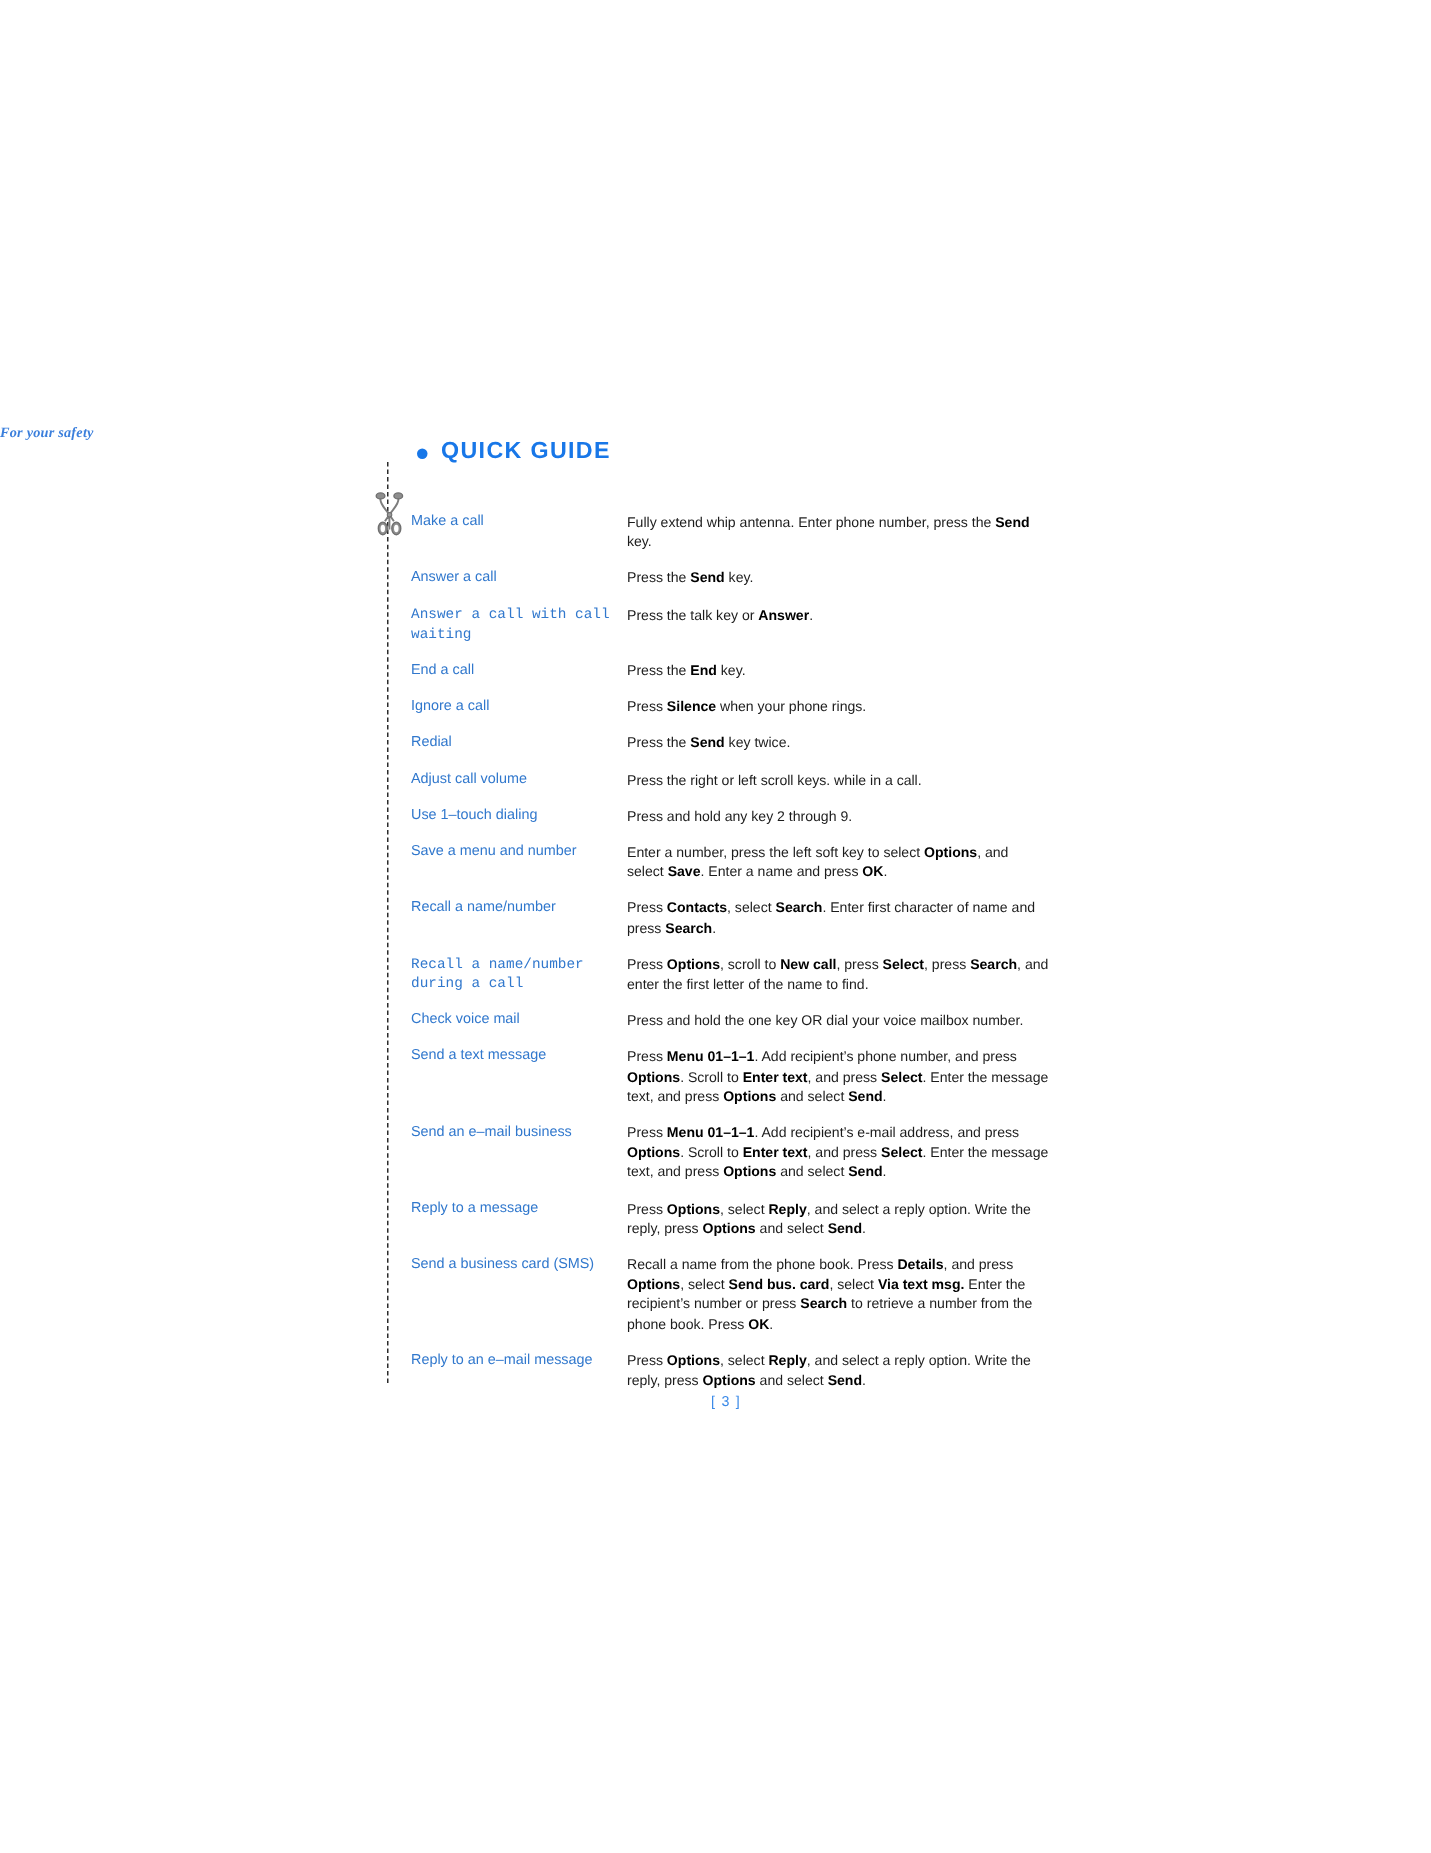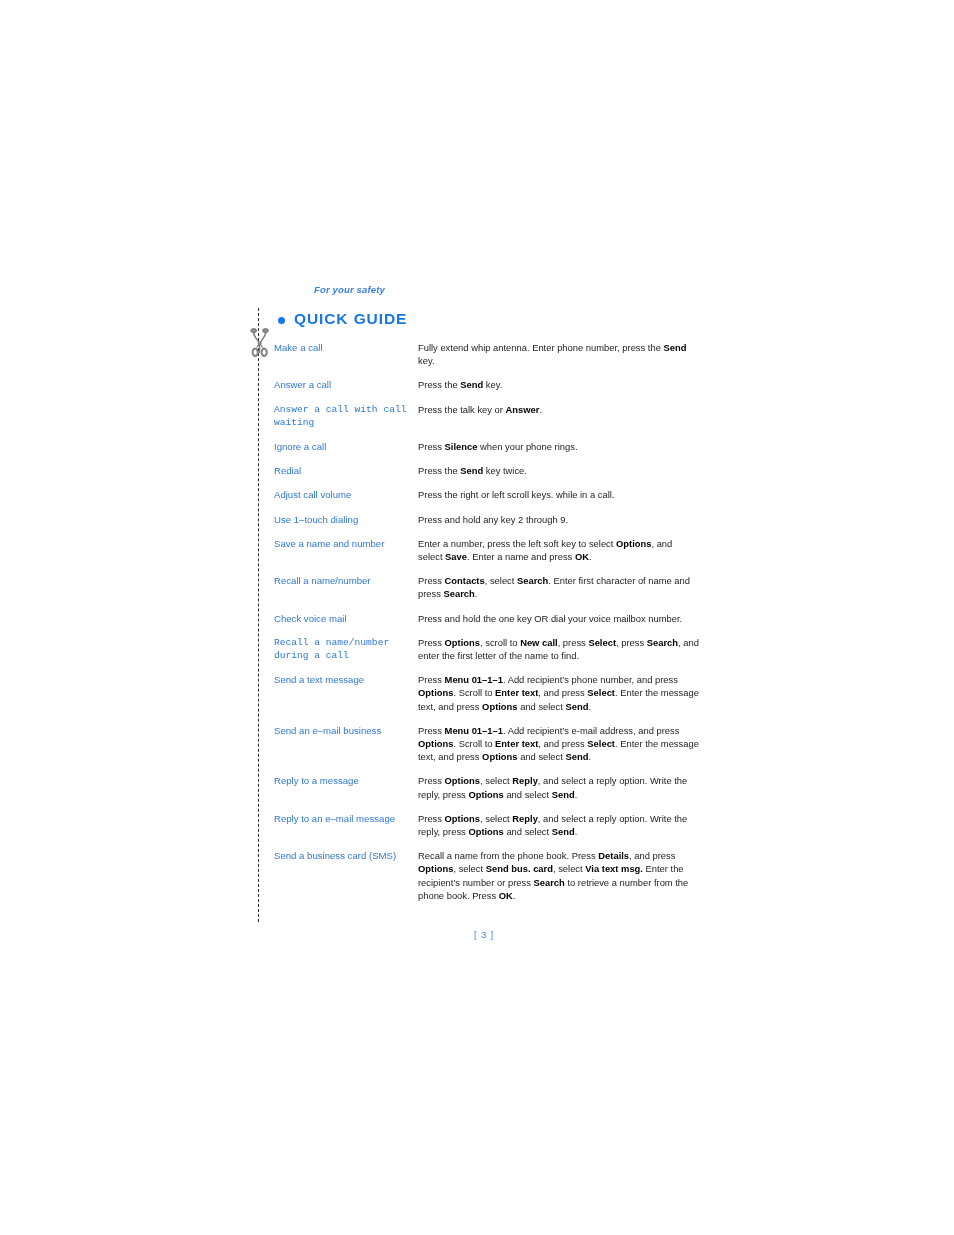--- a/index.html
+++ b/index.html
@@ -14,22 +14,22 @@
     font-family: "Liberation Sans", sans-serif;
     -webkit-font-smoothing: antialiased;
   }
 
   
   .running-header {
     position: absolute;
     left: 0;
     top: 284px;
     width: 699px;
-    text-align: center;
-    font-family: Liberation Sans, sans-serif;
+    text-align: left;
+    font-family: Liberation Serif, serif;
     font-style: italic;
     font-weight: bold;
     font-size: 9.5px;
     letter-spacing: 0.15px;
     color: #3b7fdc;
     white-space: nowrap;
   }
 
   
   .cut-gutter {
@@ -52,21 +52,21 @@
     left: -8px;
     top: 20px;
     width: 24px;
     height: 36px;
   }
 
   
   .section-heading {
     position: absolute;
     left: 278px;
-    top: 310px;
+    top: 292px;
     display: flex;
     align-items: center;
     gap: 9px;
     white-space: nowrap;
     text-align: center;
   }
   .heading-bullet {
     width: 7px;
     height: 7px;
     border-radius: 50%;
@@ -175,67 +175,71 @@
       </tr>
       <tr>
         <td class="qg-label">Answer a call</td>
         <td class="qg-action">Press the <b>Send</b> key.</td>
       </tr>
       <tr>
         <td class="qg-label wrap">Answer a call with call waiting</td>
         <td class="qg-action">Press the talk key or <b>Answer</b>.</td>
       </tr>
       <tr>
+        <td class="qg-label">End a call</td>
+        <td class="qg-action">Press the <b>End</b> key.</td>
+      </tr>
+      <tr>
         <td class="qg-label">Ignore a call</td>
         <td class="qg-action">Press <b>Silence</b> when your phone rings.</td>
       </tr>
       <tr>
         <td class="qg-label">Redial</td>
         <td class="qg-action">Press the <b>Send</b> key twice.</td>
       </tr>
       <tr>
         <td class="qg-label">Adjust call volume</td>
         <td class="qg-action">Press the right or left scroll keys. while in a call.</td>
       </tr>
       <tr>
         <td class="qg-label">Use 1–touch dialing</td>
         <td class="qg-action">Press and hold any key 2 through 9.</td>
       </tr>
       <tr>
-        <td class="qg-label">Save a name and number</td>
+        <td class="qg-label">Save a menu and number</td>
         <td class="qg-action">Enter a number, press the left soft key to select <b>Options</b>, and select <b>Save</b>. Enter a name and press <b>OK</b>.</td>
       </tr>
       <tr>
         <td class="qg-label">Recall a name/number</td>
         <td class="qg-action">Press <b>Contacts</b>, select <b>Search</b>. Enter first character of name and press <b>Search</b>.</td>
       </tr>
       <tr>
+        <td class="qg-label wrap">Recall a name/number during a call</td>
+        <td class="qg-action">Press <b>Options</b>, scroll to <b>New call</b>, press <b>Select</b>, press <b>Search</b>, and enter the first letter of the name to find.</td>
+      </tr>
+      <tr>
         <td class="qg-label">Check voice mail</td>
         <td class="qg-action">Press and hold the one key OR dial your voice mailbox number.</td>
       </tr>
       <tr>
-        <td class="qg-label wrap">Recall a name/number during a call</td>
-        <td class="qg-action">Press <b>Options</b>, scroll to <b>New call</b>, press <b>Select</b>, press <b>Search</b>, and enter the first letter of the name to find.</td>
-      </tr>
-      <tr>
         <td class="qg-label">Send a text message</td>
         <td class="qg-action">Press <b>Menu 01–1–1</b>. Add recipient’s phone number, and press <b>Options</b>. Scroll to <b>Enter text</b>, and press <b>Select</b>. Enter the message text, and press <b>Options</b> and select <b>Send</b>.</td>
       </tr>
       <tr>
         <td class="qg-label">Send an e–mail business</td>
         <td class="qg-action">Press <b>Menu 01–1–1</b>. Add recipient’s e-mail address, and press <b>Options</b>. Scroll to <b>Enter text</b>, and press <b>Select</b>. Enter the message text, and press <b>Options</b> and select <b>Send</b>.</td>
       </tr>
       <tr>
         <td class="qg-label">Reply to a message</td>
         <td class="qg-action">Press <b>Options</b>, select <b>Reply</b>, and select a reply option. Write the reply, press <b>Options</b> and select <b>Send</b>.</td>
       </tr>
       <tr>
+        <td class="qg-label">Send a business card (SMS)</td>
+        <td class="qg-action">Recall a name from the phone book. Press <b>Details</b>, and press <b>Options</b>, select <b>Send bus. card</b>, select <b>Via text msg.</b> Enter the recipient’s number or press <b>Search</b> to retrieve a number from the phone book. Press <b>OK</b>.</td>
+      </tr>
+      <tr>
         <td class="qg-label">Reply to an e–mail message</td>
         <td class="qg-action">Press <b>Options</b>, select <b>Reply</b>, and select a reply option. Write the reply, press <b>Options</b> and select <b>Send</b>.</td>
       </tr>
-      <tr>
-        <td class="qg-label">Send a business card (SMS)</td>
-        <td class="qg-action">Recall a name from the phone book. Press <b>Details</b>, and press <b>Options</b>, select <b>Send bus. card</b>, select <b>Via text msg.</b> Enter the recipient’s number or press <b>Search</b> to retrieve a number from the phone book. Press <b>OK</b>.</td>
-      </tr>
     </tbody>
 </table>
 
 <div class="page-folio">[ 3 ]</div>
 
 </body></html>

